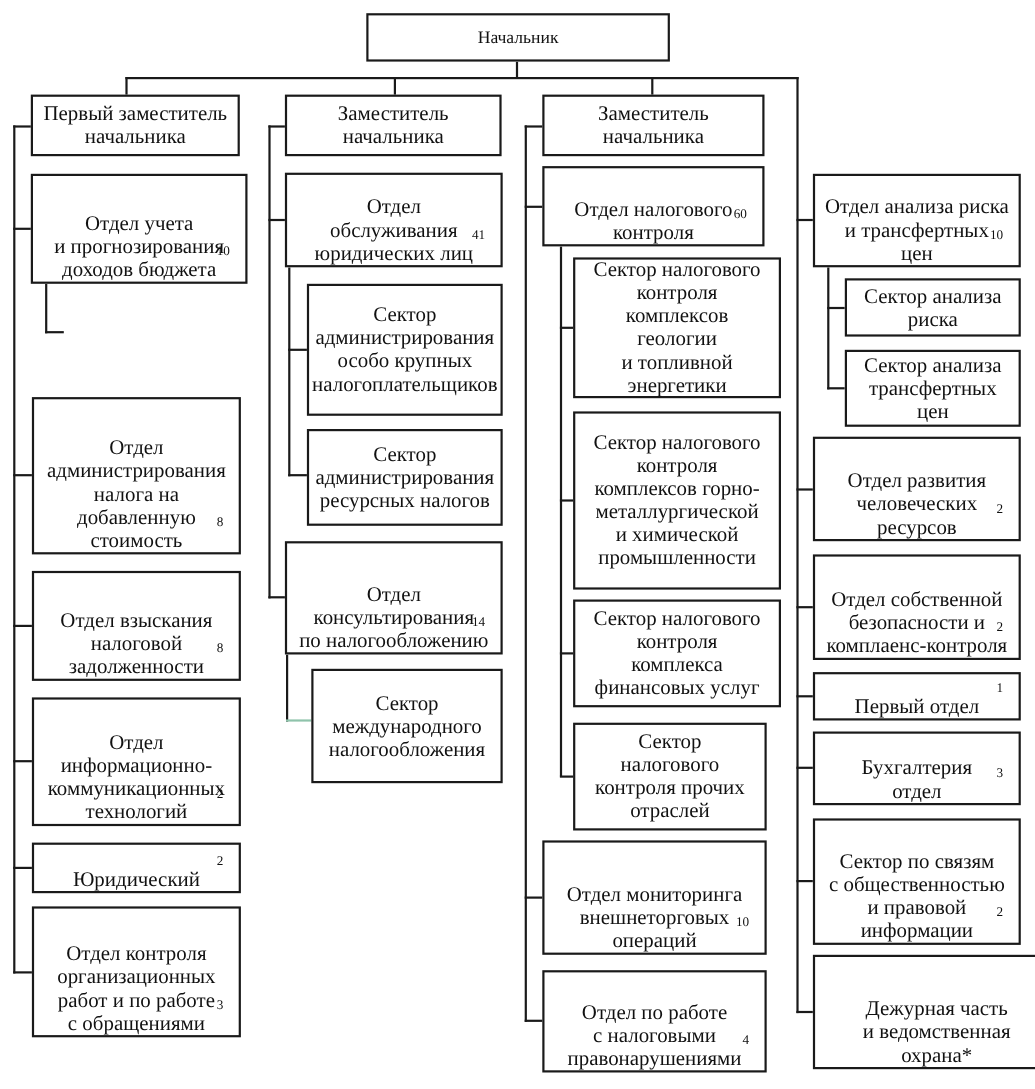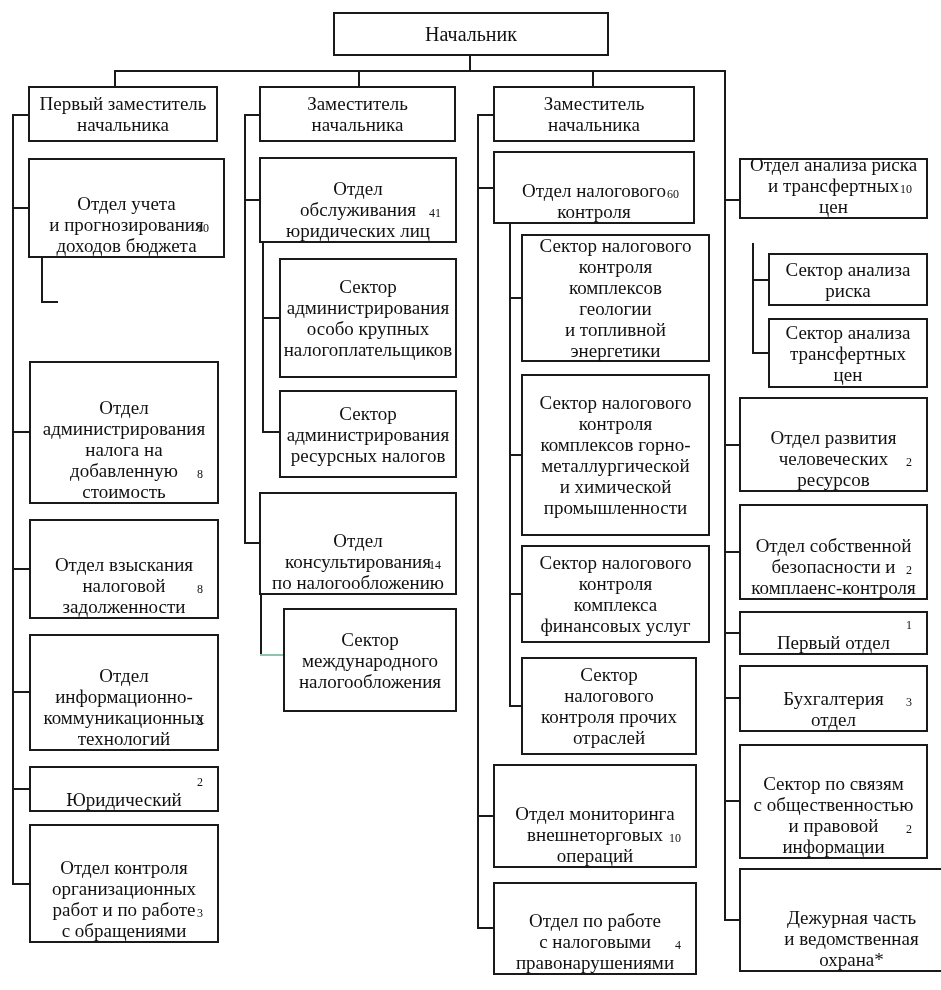--- a/index.html
+++ b/index.html
@@ -6,21 +6,21 @@
   #canvas{position:relative;width:941px;height:990px;background:#ffffff;overflow:hidden;
           font-family:"Liberation Serif","DejaVu Serif",serif;color:#111;}
   .ln{position:absolute;background:#1a1a1a;display:block;}
   .ln.teal{background:#8fc3ab;}
   .bx{position:absolute;border:2px solid #1a1a1a;background:#ffffff;box-sizing:border-box;
       display:flex;flex-direction:column;align-items:center;justify-content:flex-end;
       text-align:center;font-size:19px;line-height:21px;padding-top:5px;}
   .bx.ctr{justify-content:center;padding-top:0;}
   .lbl{white-space:pre-line;width:100%;}
   .cnt{position:absolute;right:14px;bottom:18px;font-size:12px;line-height:19px;margin-top:44px;}
-  .root{font-size:20px;}
+  .root{font-size:16px;}
 </style>
 </head>
 <body>
 
 <div id="canvas">
 
   <i class="ln" style="left:469px;top:56px;width:2px;height:15px"></i>
   <i class="ln" style="left:114px;top:70px;width:612px;height:2px"></i>
   <i class="ln" style="left:114px;top:70px;width:2px;height:17px"></i>
   <i class="ln" style="left:358px;top:70px;width:2px;height:17px"></i>
@@ -193,21 +193,21 @@
 операций</div>
     <div class="cnt">10</div>
   </div>
   <div class="bx" style="left:493px;top:882px;width:204px;height:93px">
     <div class="lbl">Отдел по работе
 с налоговыми
 правонарушениями</div>
     <div class="cnt">4</div>
   </div>
 
-  <div class="bx" style="left:739px;top:158px;width:189px;height:61px">
+  <div class="bx" style="left:739px;top:158px;width:189px;height:85px">
     <div class="lbl">Отдел анализа риска
 и трансфертных
 цен</div>
     <div class="cnt">10</div>
   </div>
   <div class="bx ctr" style="left:768px;top:253px;width:160px;height:53px">
     <div class="lbl">Сектор анализа
 риска</div>
   </div>
   <div class="bx ctr" style="left:768px;top:318px;width:160px;height:70px">

